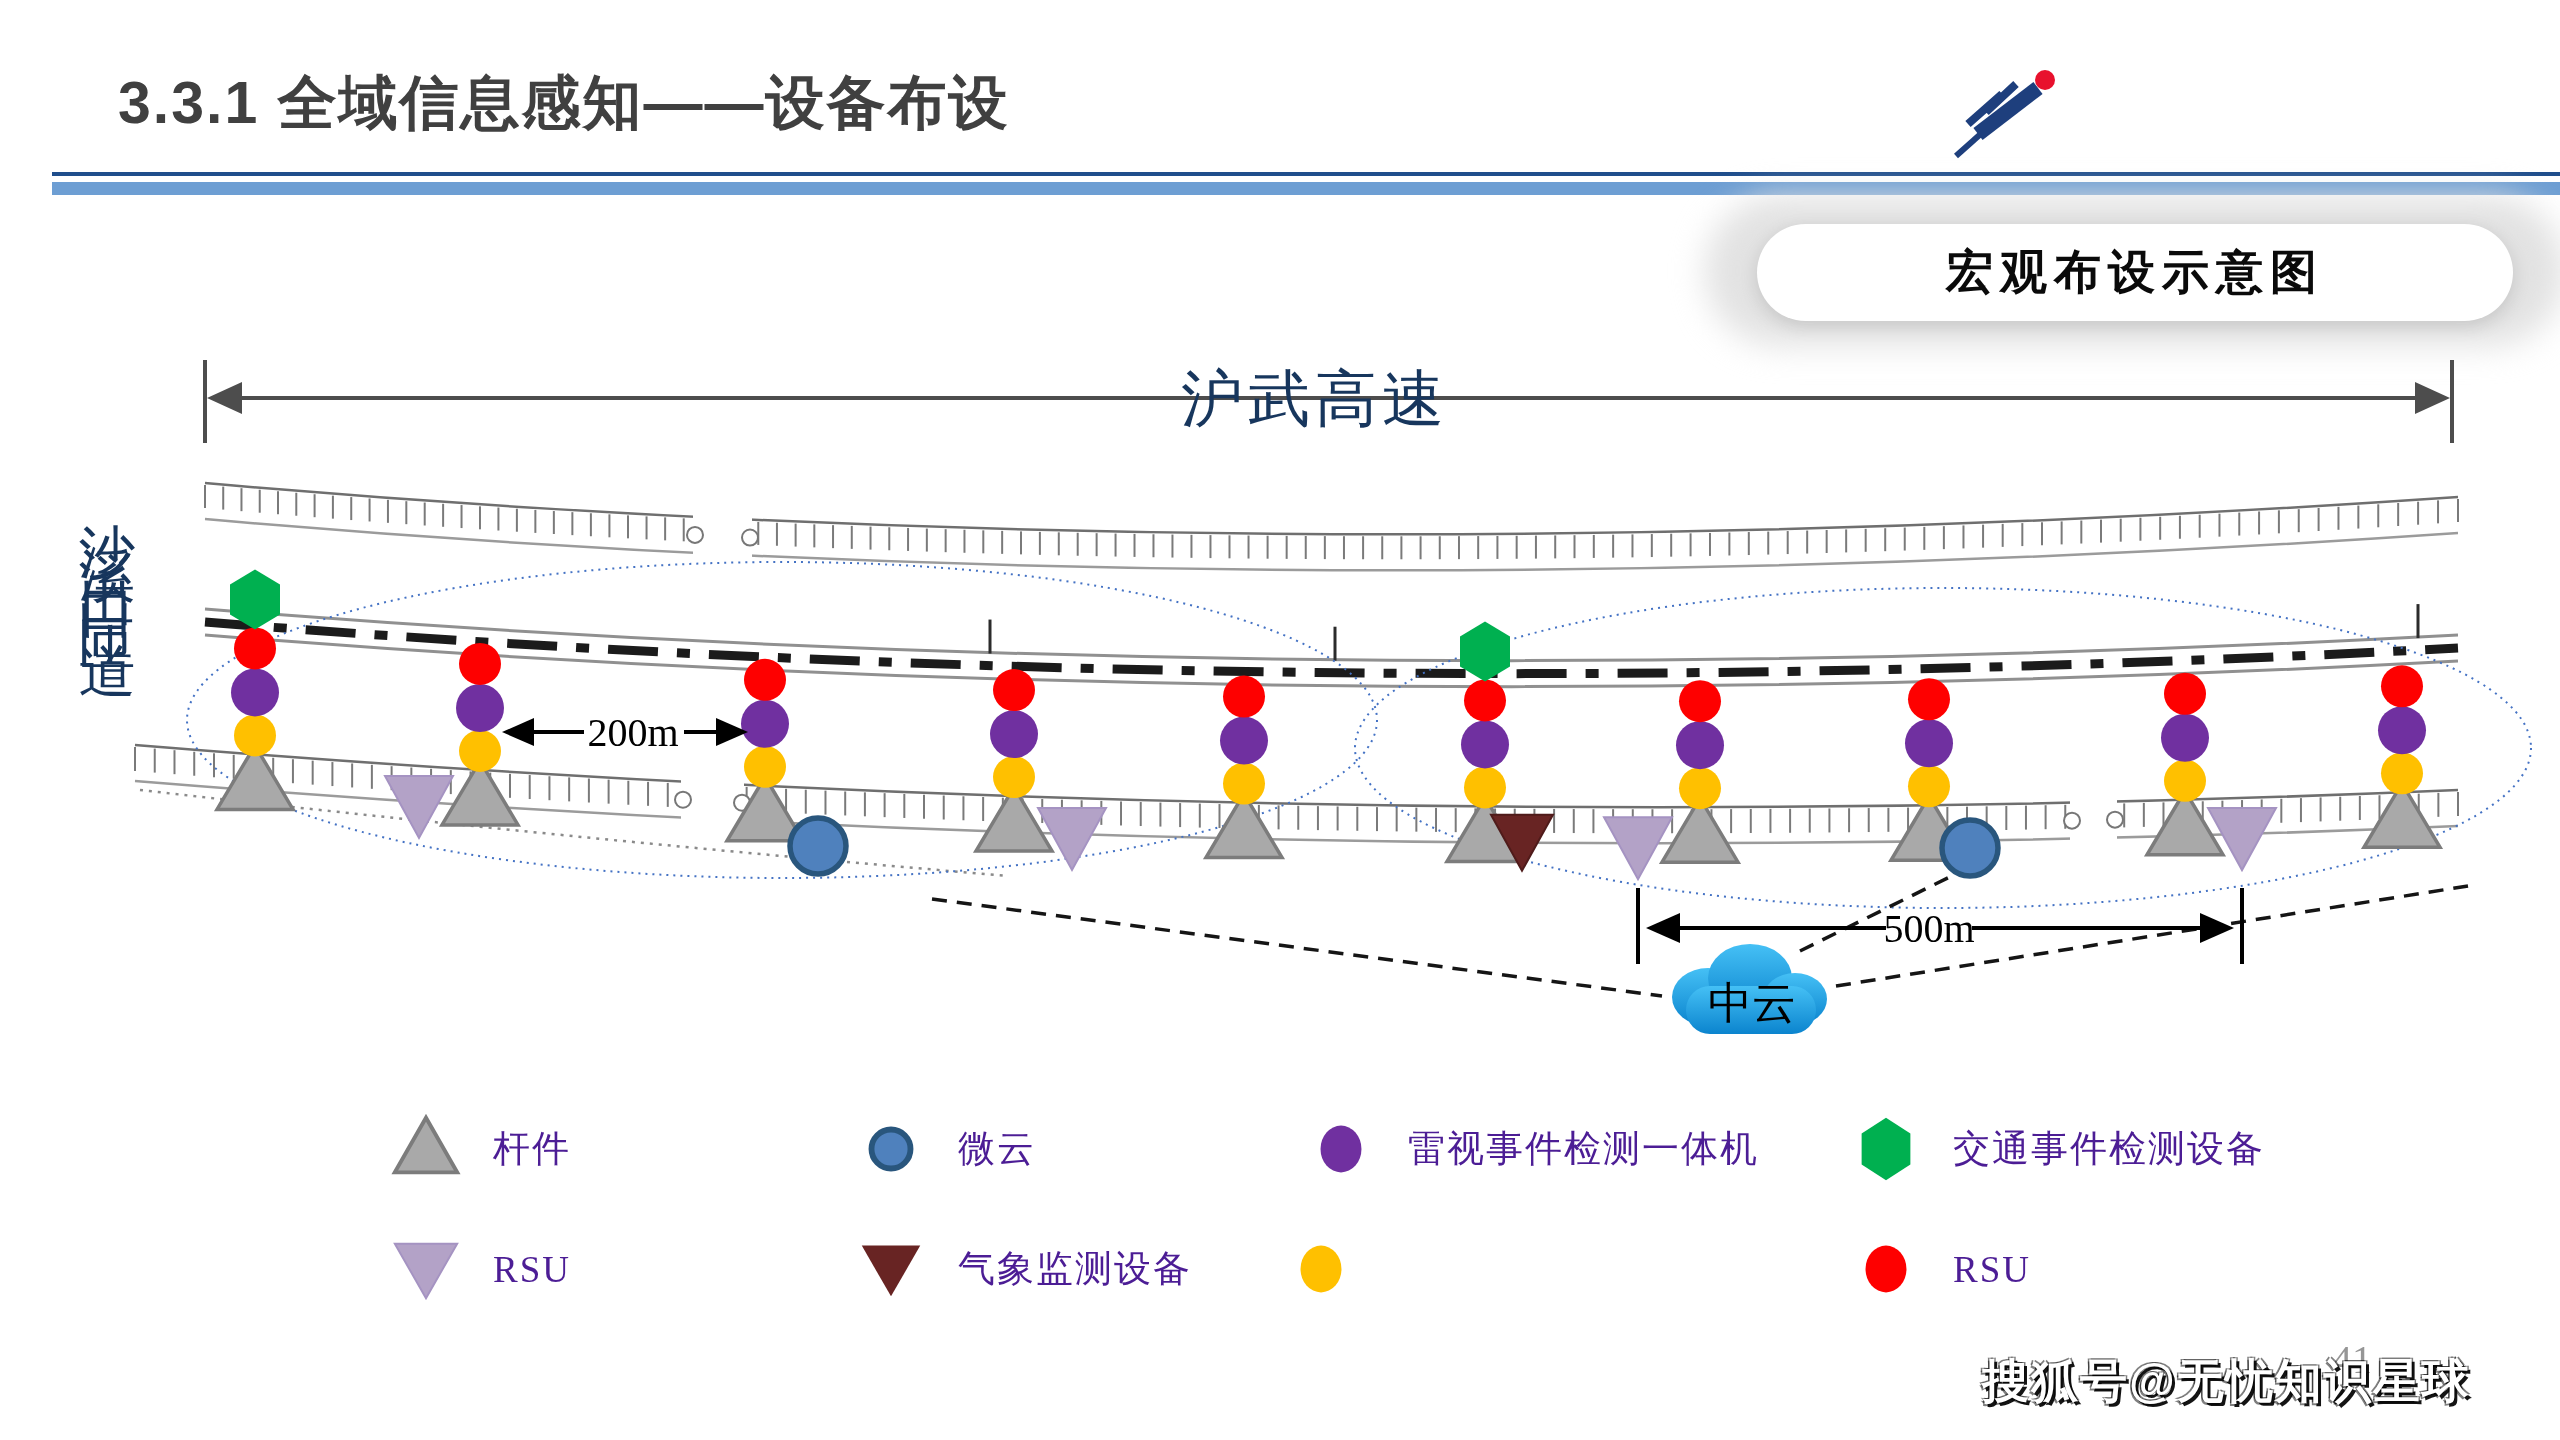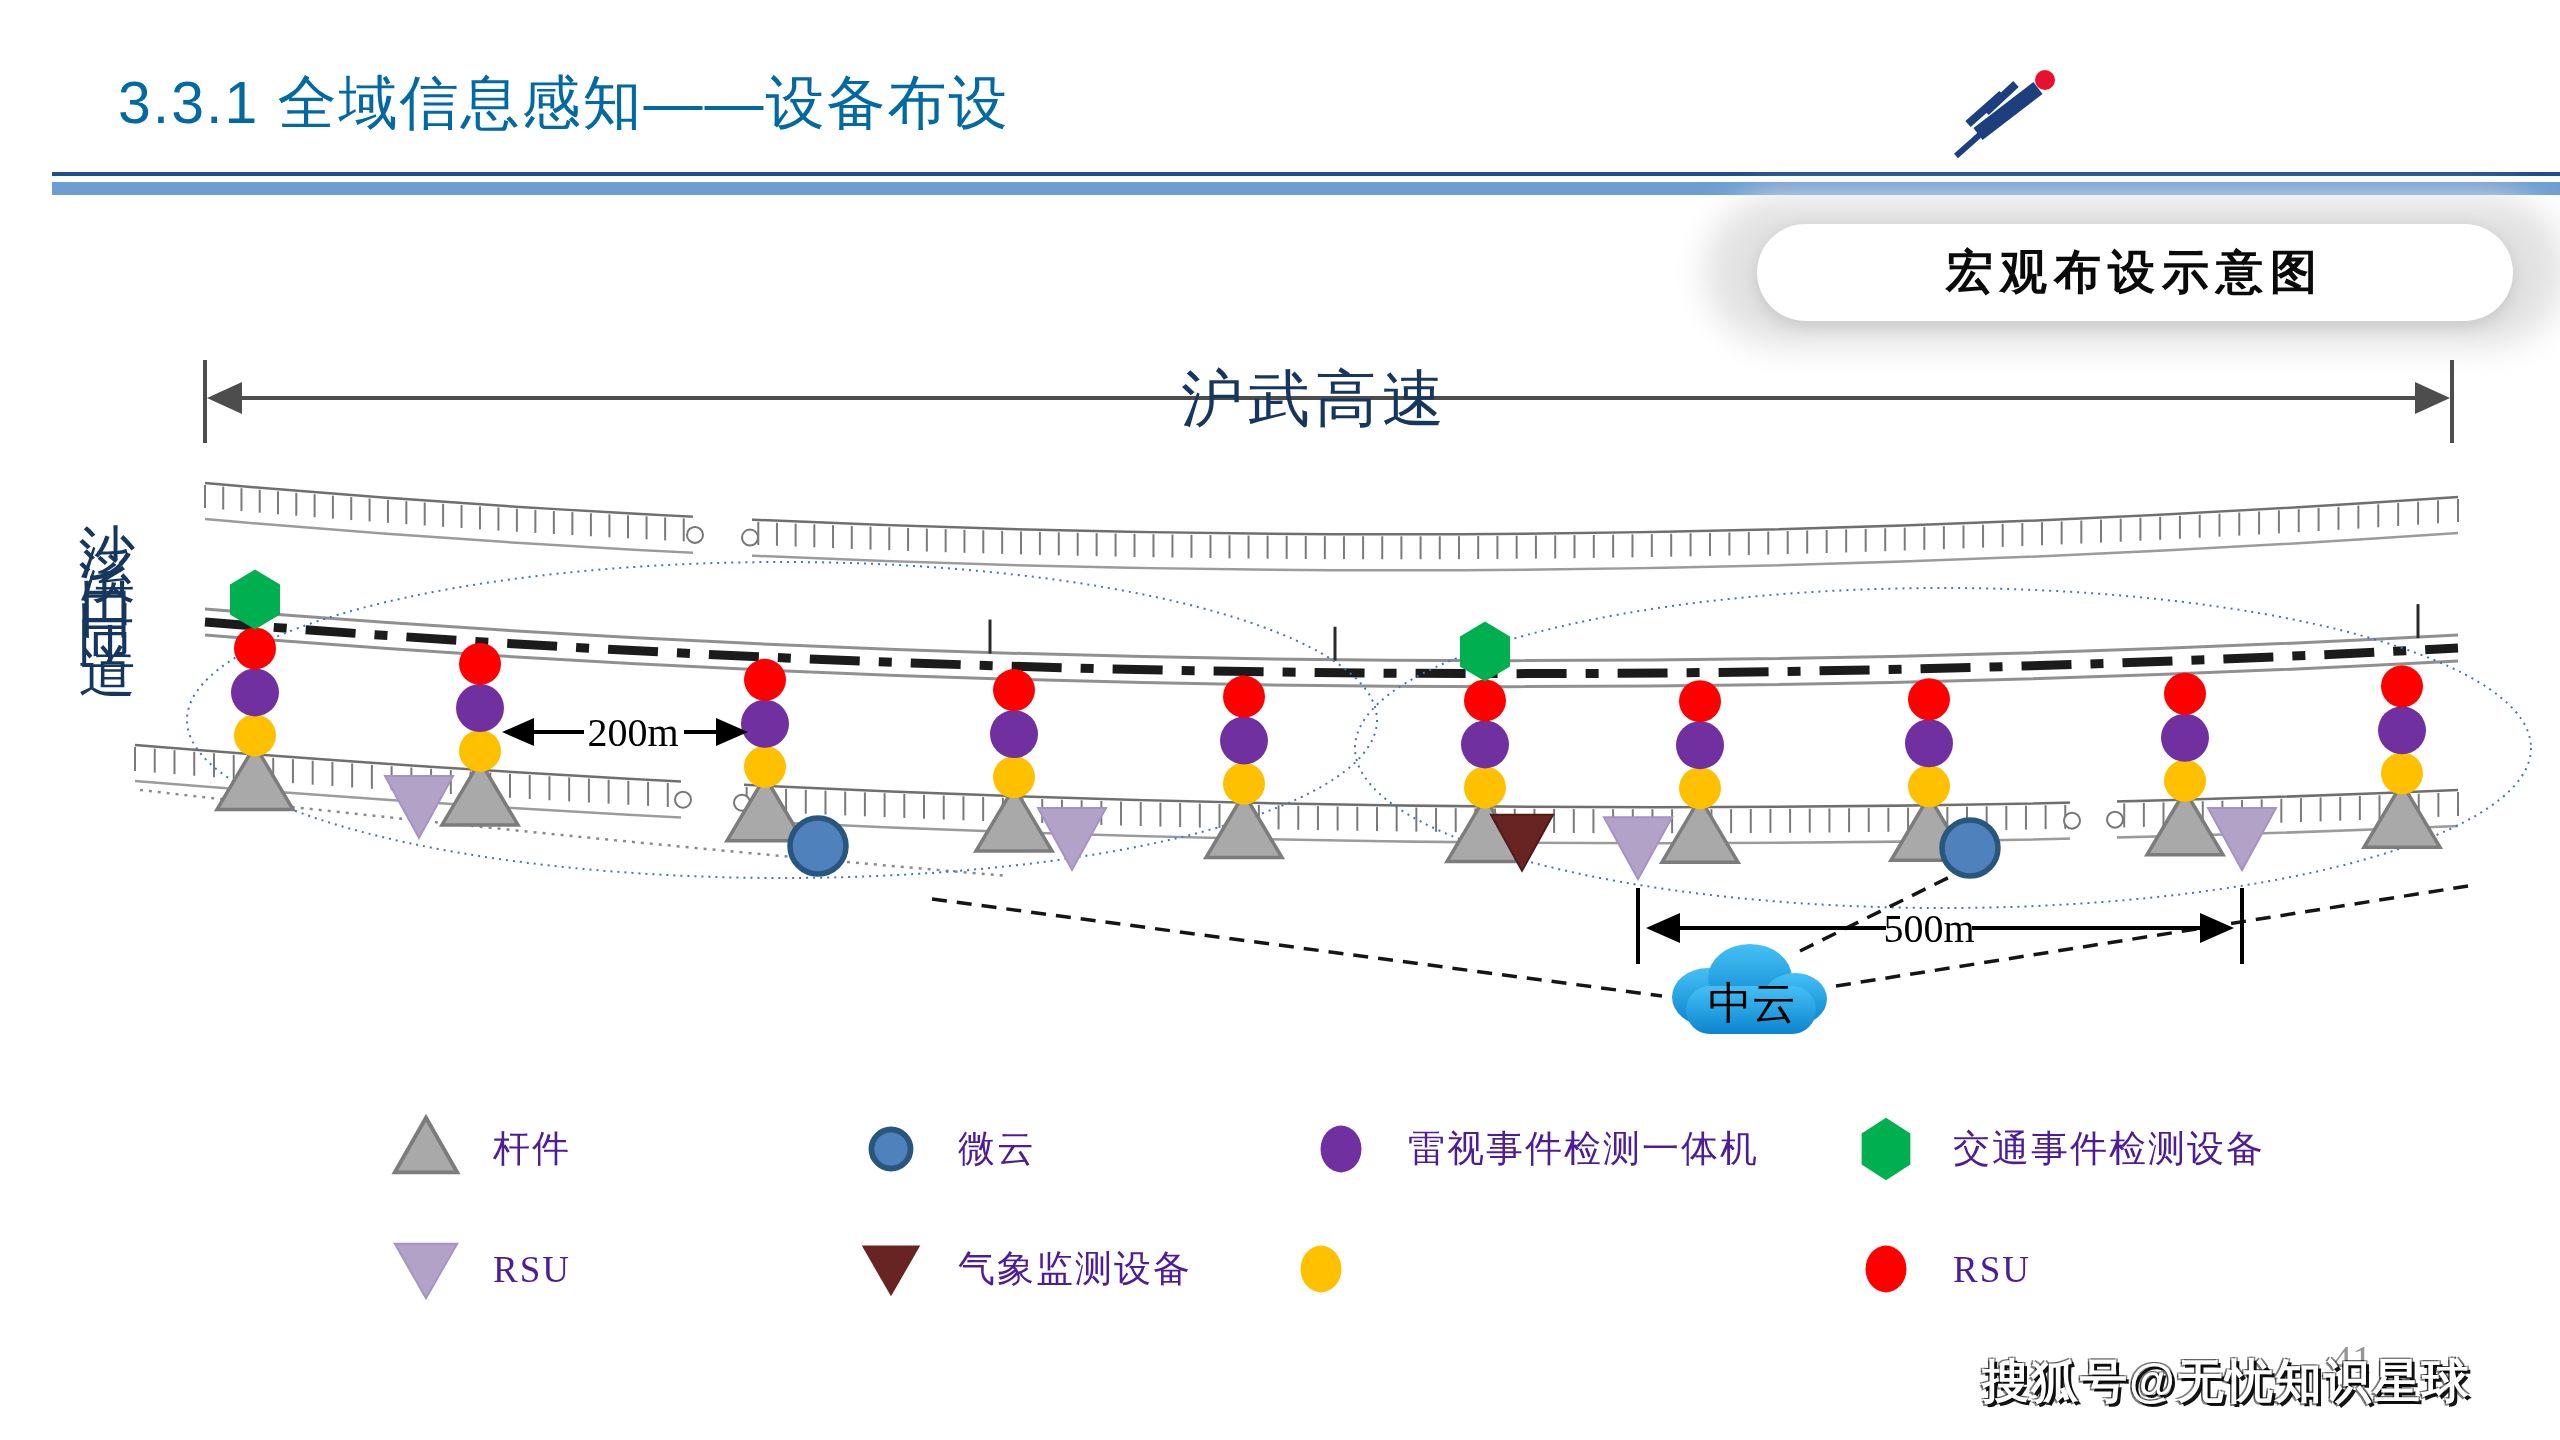--- a/index.html
+++ b/index.html
@@ -1,18 +1,18 @@
 <!DOCTYPE html>
 <html><head>
 <meta charset="utf-8">
 <style>
   html,body{margin:0;padding:0;background:#fff;}
   .slide{position:relative;width:2560px;height:1440px;background:#ffffff;overflow:hidden;
          font-family:"Liberation Sans",sans-serif;}
-  .page-title{position:absolute;left:118px;top:64px;font-size:59px;font-weight:normal;color:#0369a1;
+  .page-title{position:absolute;left:118px;top:64px;font-size:59px;font-weight:bold;color:#404040;
               letter-spacing:2px;white-space:nowrap;}
   .rule-thin{position:absolute;left:52px;top:172px;width:2508px;height:4px;background:#1F4E8C;}
   .rule-thick{position:absolute;left:52px;top:182px;width:2508px;height:13px;background:#6D9ED3;}
   .logo{position:absolute;left:1942px;top:62px;width:120px;height:104px;}
   .badge-halo{position:absolute;left:1705px;top:196px;width:860px;height:150px;border-radius:75px;
               background:#e2e2e2;filter:blur(16px);}
   .badge{position:absolute;left:1757px;top:224px;width:756px;height:97px;border-radius:49px;
          background:#fff;box-shadow:0 5px 18px rgba(0,0,0,0.13);display:flex;align-items:center;
          justify-content:center;font-size:47px;font-weight:bold;color:#0a0a0a;letter-spacing:7px;}
   .ramp-label{position:absolute;left:68px;top:478px;height:520px;writing-mode:vertical-rl;

